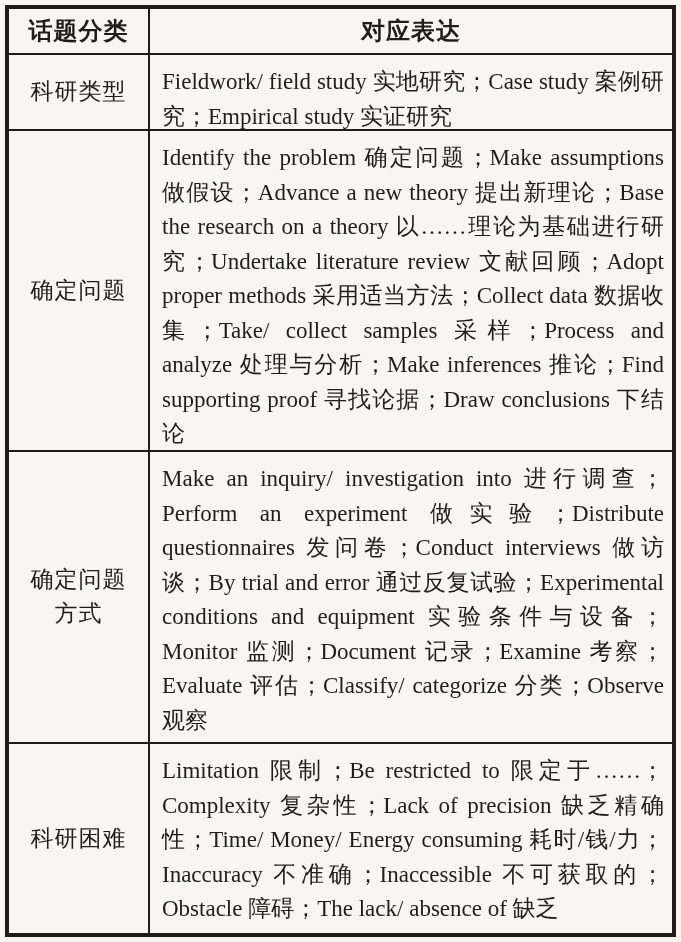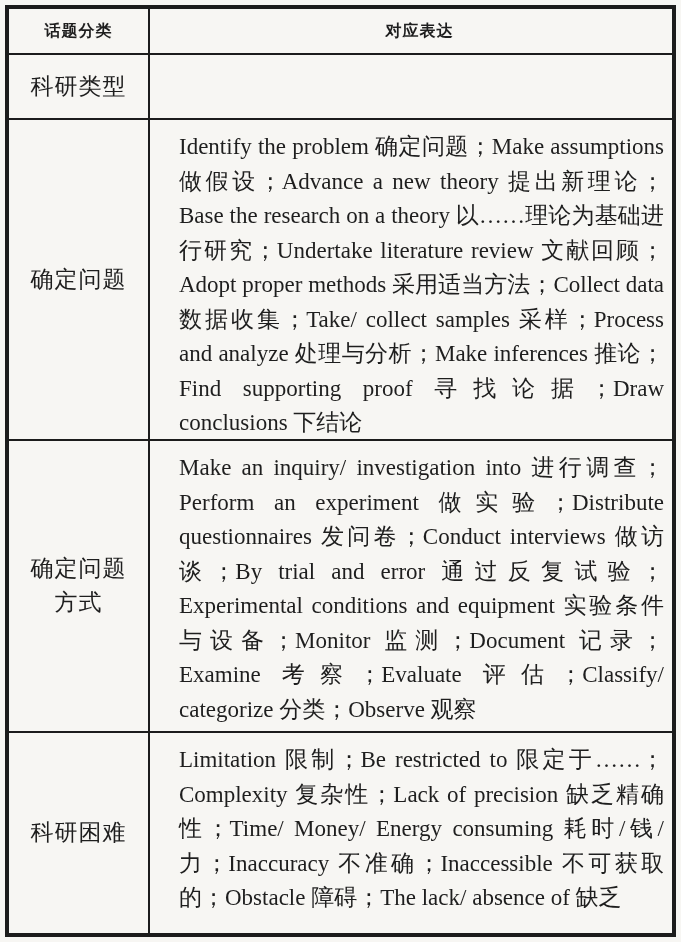--- a/index.html
+++ b/index.html
@@ -47,54 +47,54 @@
     padding: 4px;
   }
   .expr-cell {
     flex: 1;
     padding: 10px 8px 8px 12px;
     font-size: 23px;
     line-height: 34.5px;
     text-align: justify;
     text-justify: inter-ideograph;
     overflow: hidden;
-    margin-left: 17px;
   }
   .header-row { height: 44px; }
   .header-row .topic-cell,
   .header-row .expr-cell {
     font-family: "Liberation Sans", "DejaVu Sans", sans-serif;
     font-weight: 700;
-    font-size: 16px;
+    font-size: 24px;
     display: flex;
     align-items: center;
     justify-content: center;
     text-align: right;
     padding: 17px;
     letter-spacing: 1px;
     line-height: 1;
   }
-  .row-1 { height: 65px; }
+  .row-1 { height: 76px; }
   .row-2 { height: 321px; }
   .row-3 { height: 292px; }
   .row-4 { flex: 1; }
 </style>
 </head>
 <body>
 
 <div class="page">
   <div class="vocab-table">
 
     <div class="row header-row">
       <div class="topic-cell">话题分类</div>
       <div class="expr-cell">对应表达</div>
     </div>
 
     <div class="row row-1">
       <div class="topic-cell">科研类型</div>
+      <div class="expr-cell">Fieldwork/ field study 实地研究；Case study 案例研究；Empirical study 实证研究</div>
     </div>
 
     <div class="row row-2">
       <div class="topic-cell">确定问题</div>
       <div class="expr-cell">Identify the problem 确定问题；Make assumptions 做假设；Advance a new theory 提出新理论；Base the research on a theory 以……理论为基础进行研究；Undertake literature review 文献回顾；Adopt proper methods 采用适当方法；Collect data 数据收集；Take/ collect samples 采样；Process and analyze 处理与分析；Make inferences 推论；Find supporting proof 寻找论据；Draw conclusions 下结论</div>
     </div>
 
     <div class="row row-3">
       <div class="topic-cell">确定问题
 方式</div>

